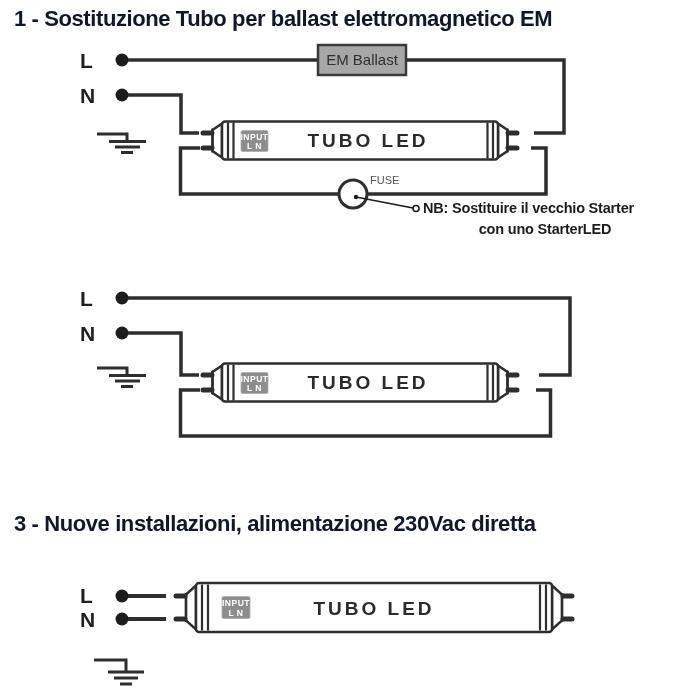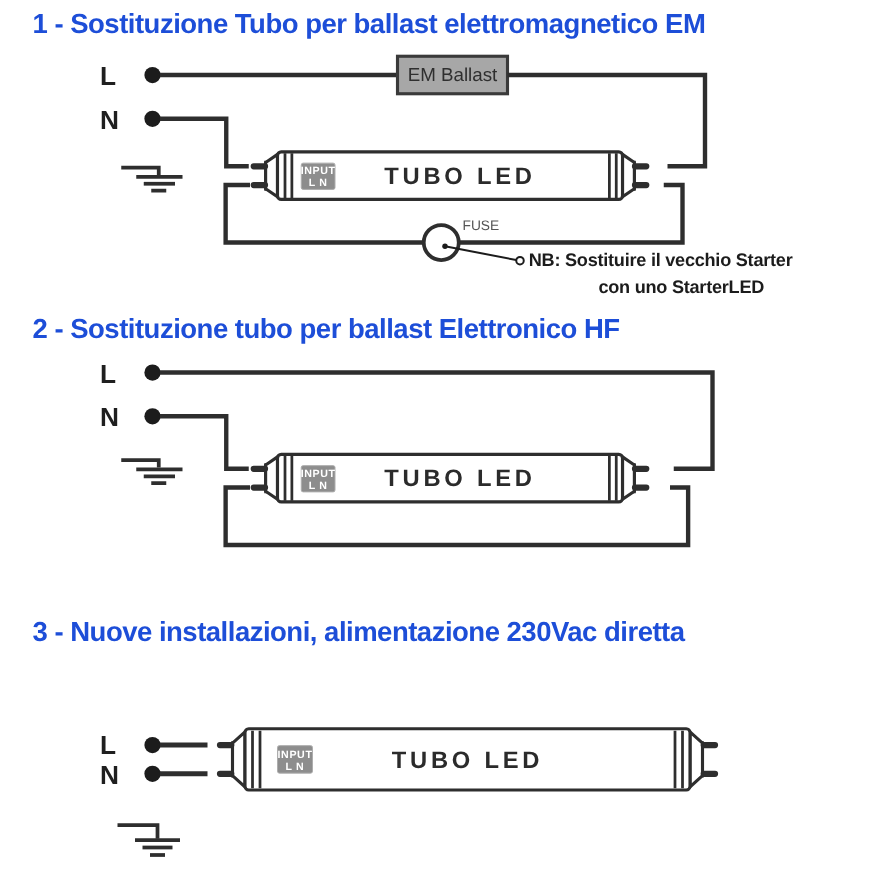--- a/index.html
+++ b/index.html
@@ -1,22 +1,22 @@
 <!DOCTYPE html>
 <html><head>
 <meta charset="utf-8">
 <style>
   html,body{margin:0;padding:0;background:#ffffff;}
   #stage{position:relative;width:700px;height:700px;background:#ffffff;overflow:hidden;
          font-family:"Liberation Sans",sans-serif;}
-  .title{position:absolute;left:14px;font-size:22px;font-weight:bold;color:#1d4ed8;
-         letter-spacing:-0.4px;white-space:pre;margin-left:12px;}
+  .title{position:absolute;left:14px;font-size:22px;font-weight:bold;color:#0f172a;
+         letter-spacing:-0.4px;white-space:pre;}
   #title1{top:6px;}
   #title2{top:250px;}
-  #title3a{top:493px;}
+  #title3a{top:511px;}
   #title3b{top:530px;}
   svg{position:absolute;left:0;display:block;}
   #svg1{top:40px;}
   #svg2{top:285px;}
   #svg3{top:560px;}
   svg text{font-family:"Liberation Sans",sans-serif;}
   .wire{stroke:#2e2e2e;stroke-width:3.5;fill:none;stroke-linejoin:miter;}
   .outline{stroke:#2e2e2e;stroke-width:2.5;fill:#ffffff;}
   .capline{stroke:#2e2e2e;stroke-width:2.2;fill:none;}
   .pin{stroke:#2e2e2e;stroke-width:5;stroke-linecap:round;fill:none;}
@@ -79,21 +79,20 @@
       <path class="capline" d="M212.5,-12 V12 M507.5,-12 V12"></path>
       <rect class="outline" x="222" y="-19" width="276" height="38" rx="3"></rect>
       <path class="capline" d="M228,-18 V18 M233.5,-18 V18 M487.5,-18 V18 M493,-18 V18"></path>
       <rect class="input-box" x="241" y="-10" width="27" height="21" rx="1.5"></rect>
       <text class="input-txt" x="254.5" y="-1" text-anchor="middle">INPUT</text>
       <text class="input-txt" x="254.5" y="8.5" text-anchor="middle">L N</text>
       <text class="tubo" x="368" y="6.5" text-anchor="middle">TUBO LED</text>
     </g>
   </svg>
 
-  <div class="title" id="title2">2 - Sostituzione tubo per ballast Elettronico HF</div>
 
   <svg id="svg2" width="700" height="175" viewBox="0 0 700 175">
 
     <text class="lbl" x="80" y="21">L</text>
     <circle class="dot" cx="122" cy="13" r="6.5"></circle>
     <path class="wire" d="M128,13 H570 V90 H539"></path>
 
     <text class="lbl" x="80" y="56">N</text>
     <circle class="dot" cx="122" cy="48" r="6.5"></circle>
     <path class="wire" d="M128,48 H181 V90 H199"></path>

